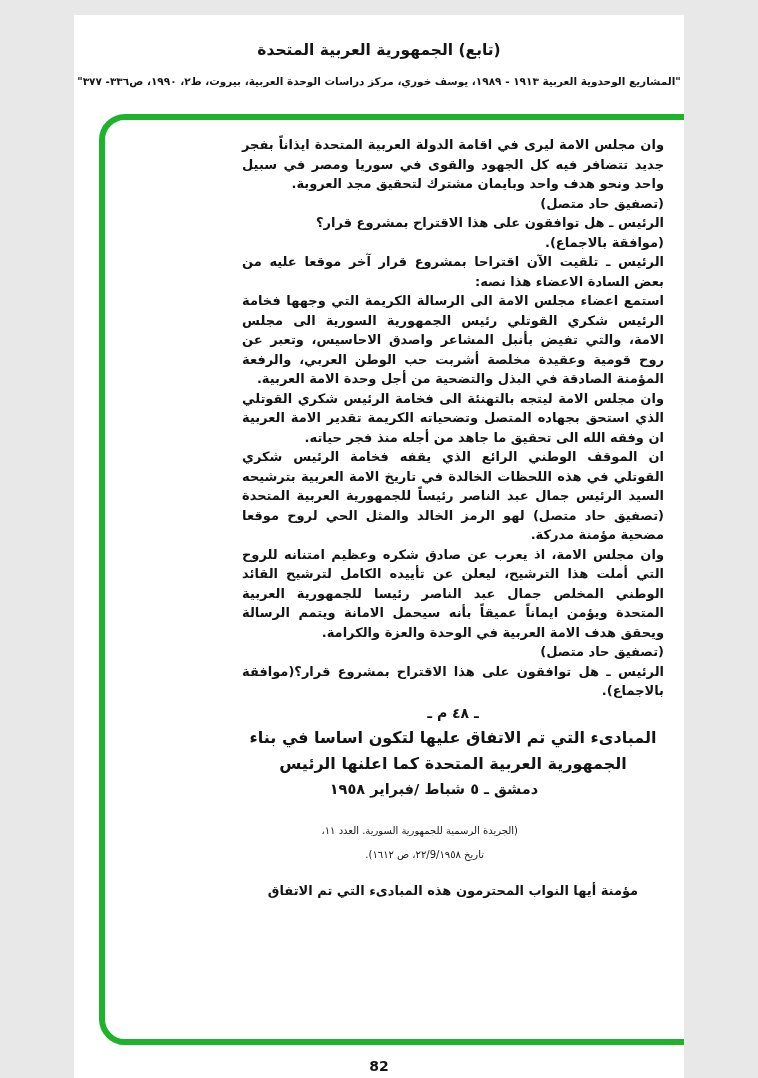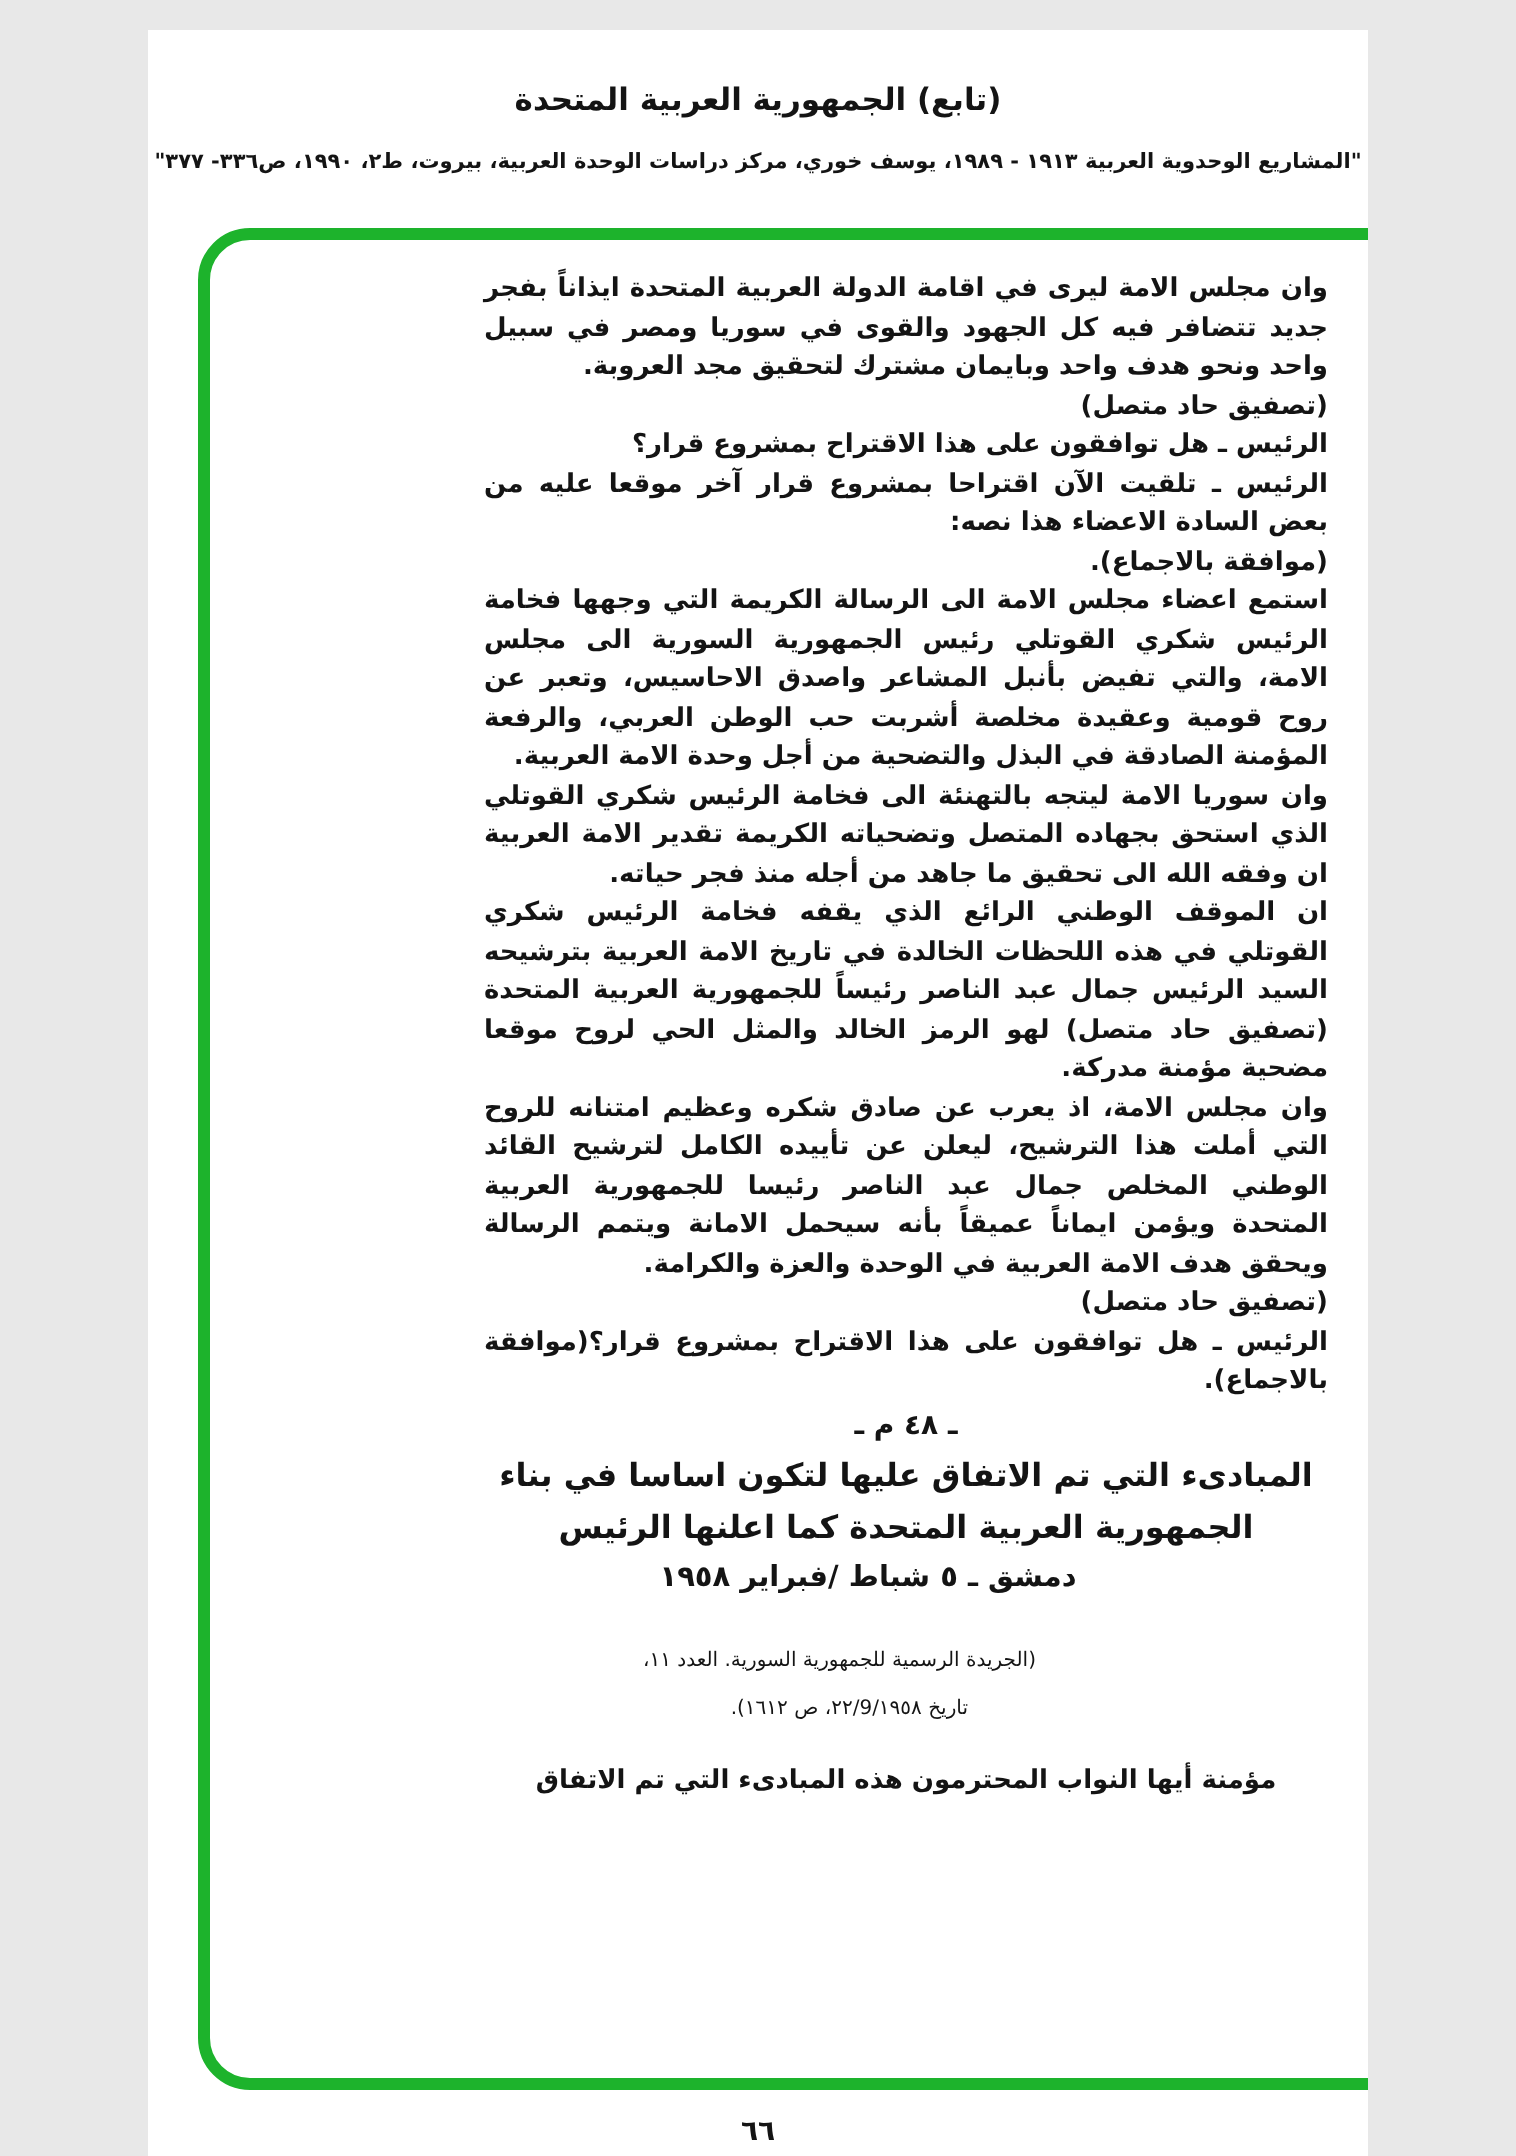--- a/index.html
+++ b/index.html
@@ -98,24 +98,24 @@
 
   <div class="header-title">(تابع) الجمهورية العربية المتحدة</div>
   <div class="header-source">"المشاريع الوحدوية العربية ١٩١٣ - ١٩٨٩، يوسف خوري، مركز دراسات الوحدة العربية، بيروت، ط٢، ١٩٩٠، ص٣٣٦- ٣٧٧"</div>
 
   <div class="frame">
     <div class="content">
 
       <p>وان مجلس الامة ليرى في اقامة الدولة العربية المتحدة ايذاناً بفجر جديد تتضافر فيه كل الجهود والقوى في سوريا ومصر في سبيل واحد ونحو هدف واحد وبايمان مشترك لتحقيق مجد العروبة.</p>
       <p>(تصفيق حاد متصل)</p>
       <p>الرئيس ـ هل توافقون على هذا الاقتراح بمشروع قرار؟</p>
+      <p>(موافقة بالاجماع).</p>
       <p>الرئيس ـ تلقيت الآن اقتراحا بمشروع قرار آخر موقعا عليه من بعض السادة الاعضاء هذا نصه:</p>
-      <p>(موافقة بالاجماع).</p>
       <p>استمع اعضاء مجلس الامة الى الرسالة الكريمة التي وجهها فخامة الرئيس شكري القوتلي رئيس الجمهورية السورية الى مجلس الامة، والتي تفيض بأنبل المشاعر واصدق الاحاسيس، وتعبر عن روح قومية وعقيدة مخلصة أشربت حب الوطن العربي، والرفعة المؤمنة الصادقة في البذل والتضحية من أجل وحدة الامة العربية.</p>
-      <p>وان سوريا الامة ليتجه بالتهنئة الى فخامة الرئيس شكري القوتلي الذي استحق بجهاده المتصل وتضحياته الكريمة تقدير الامة العربية ان وفقه الله الى تحقيق ما جاهد من أجله منذ فجر حياته.</p>
+      <p>وان مجلس الامة ليتجه بالتهنئة الى فخامة الرئيس شكري القوتلي الذي استحق بجهاده المتصل وتضحياته الكريمة تقدير الامة العربية ان وفقه الله الى تحقيق ما جاهد من أجله منذ فجر حياته.</p>
       <p>ان الموقف الوطني الرائع الذي يقفه فخامة الرئيس شكري القوتلي في هذه اللحظات الخالدة في تاريخ الامة العربية بترشيحه السيد الرئيس جمال عبد الناصر رئيساً للجمهورية العربية المتحدة (تصفيق حاد متصل) لهو الرمز الخالد والمثل الحي لروح موقعا مضحية مؤمنة مدركة.</p>
       <p>وان مجلس الامة، اذ يعرب عن صادق شكره وعظيم امتنانه للروح التي أملت هذا الترشيح، ليعلن عن تأييده الكامل لترشيح القائد الوطني المخلص جمال عبد الناصر رئيسا للجمهورية العربية المتحدة ويؤمن ايماناً عميقاً بأنه سيحمل الامانة ويتمم الرسالة ويحقق هدف الامة العربية في الوحدة والعزة والكرامة.</p>
       <p>(تصفيق حاد متصل)</p>
       <p>الرئيس ـ هل توافقون على هذا الاقتراح بمشروع قرار؟(موافقة بالاجماع).</p>
 
       <div class="section-marker">ـ ٤٨ م ـ</div>
 
       <div class="heading-line">المبادىء التي تم الاتفاق عليها لتكون اساسا في بناء</div>
       <div class="heading-line">الجمهورية العربية المتحدة كما اعلنها الرئيس</div>
 
@@ -124,15 +124,15 @@
       <div class="citation">
         <div class="line1">(الجريدة الرسمية للجمهورية السورية. العدد ١١،</div>
         <div class="line2">تاريخ ٢٢/9/١٩٥٨، ص ١٦١٢).</div>
       </div>
 
       <div class="closing-line">مؤمنة أيها النواب المحترمون هذه المبادىء التي تم الاتفاق</div>
 
     </div>
   </div>
 
-  <div class="page-number">٦٦</div>
+  <div class="page-number">82</div>
 
 </div>
 
 </body></html>

